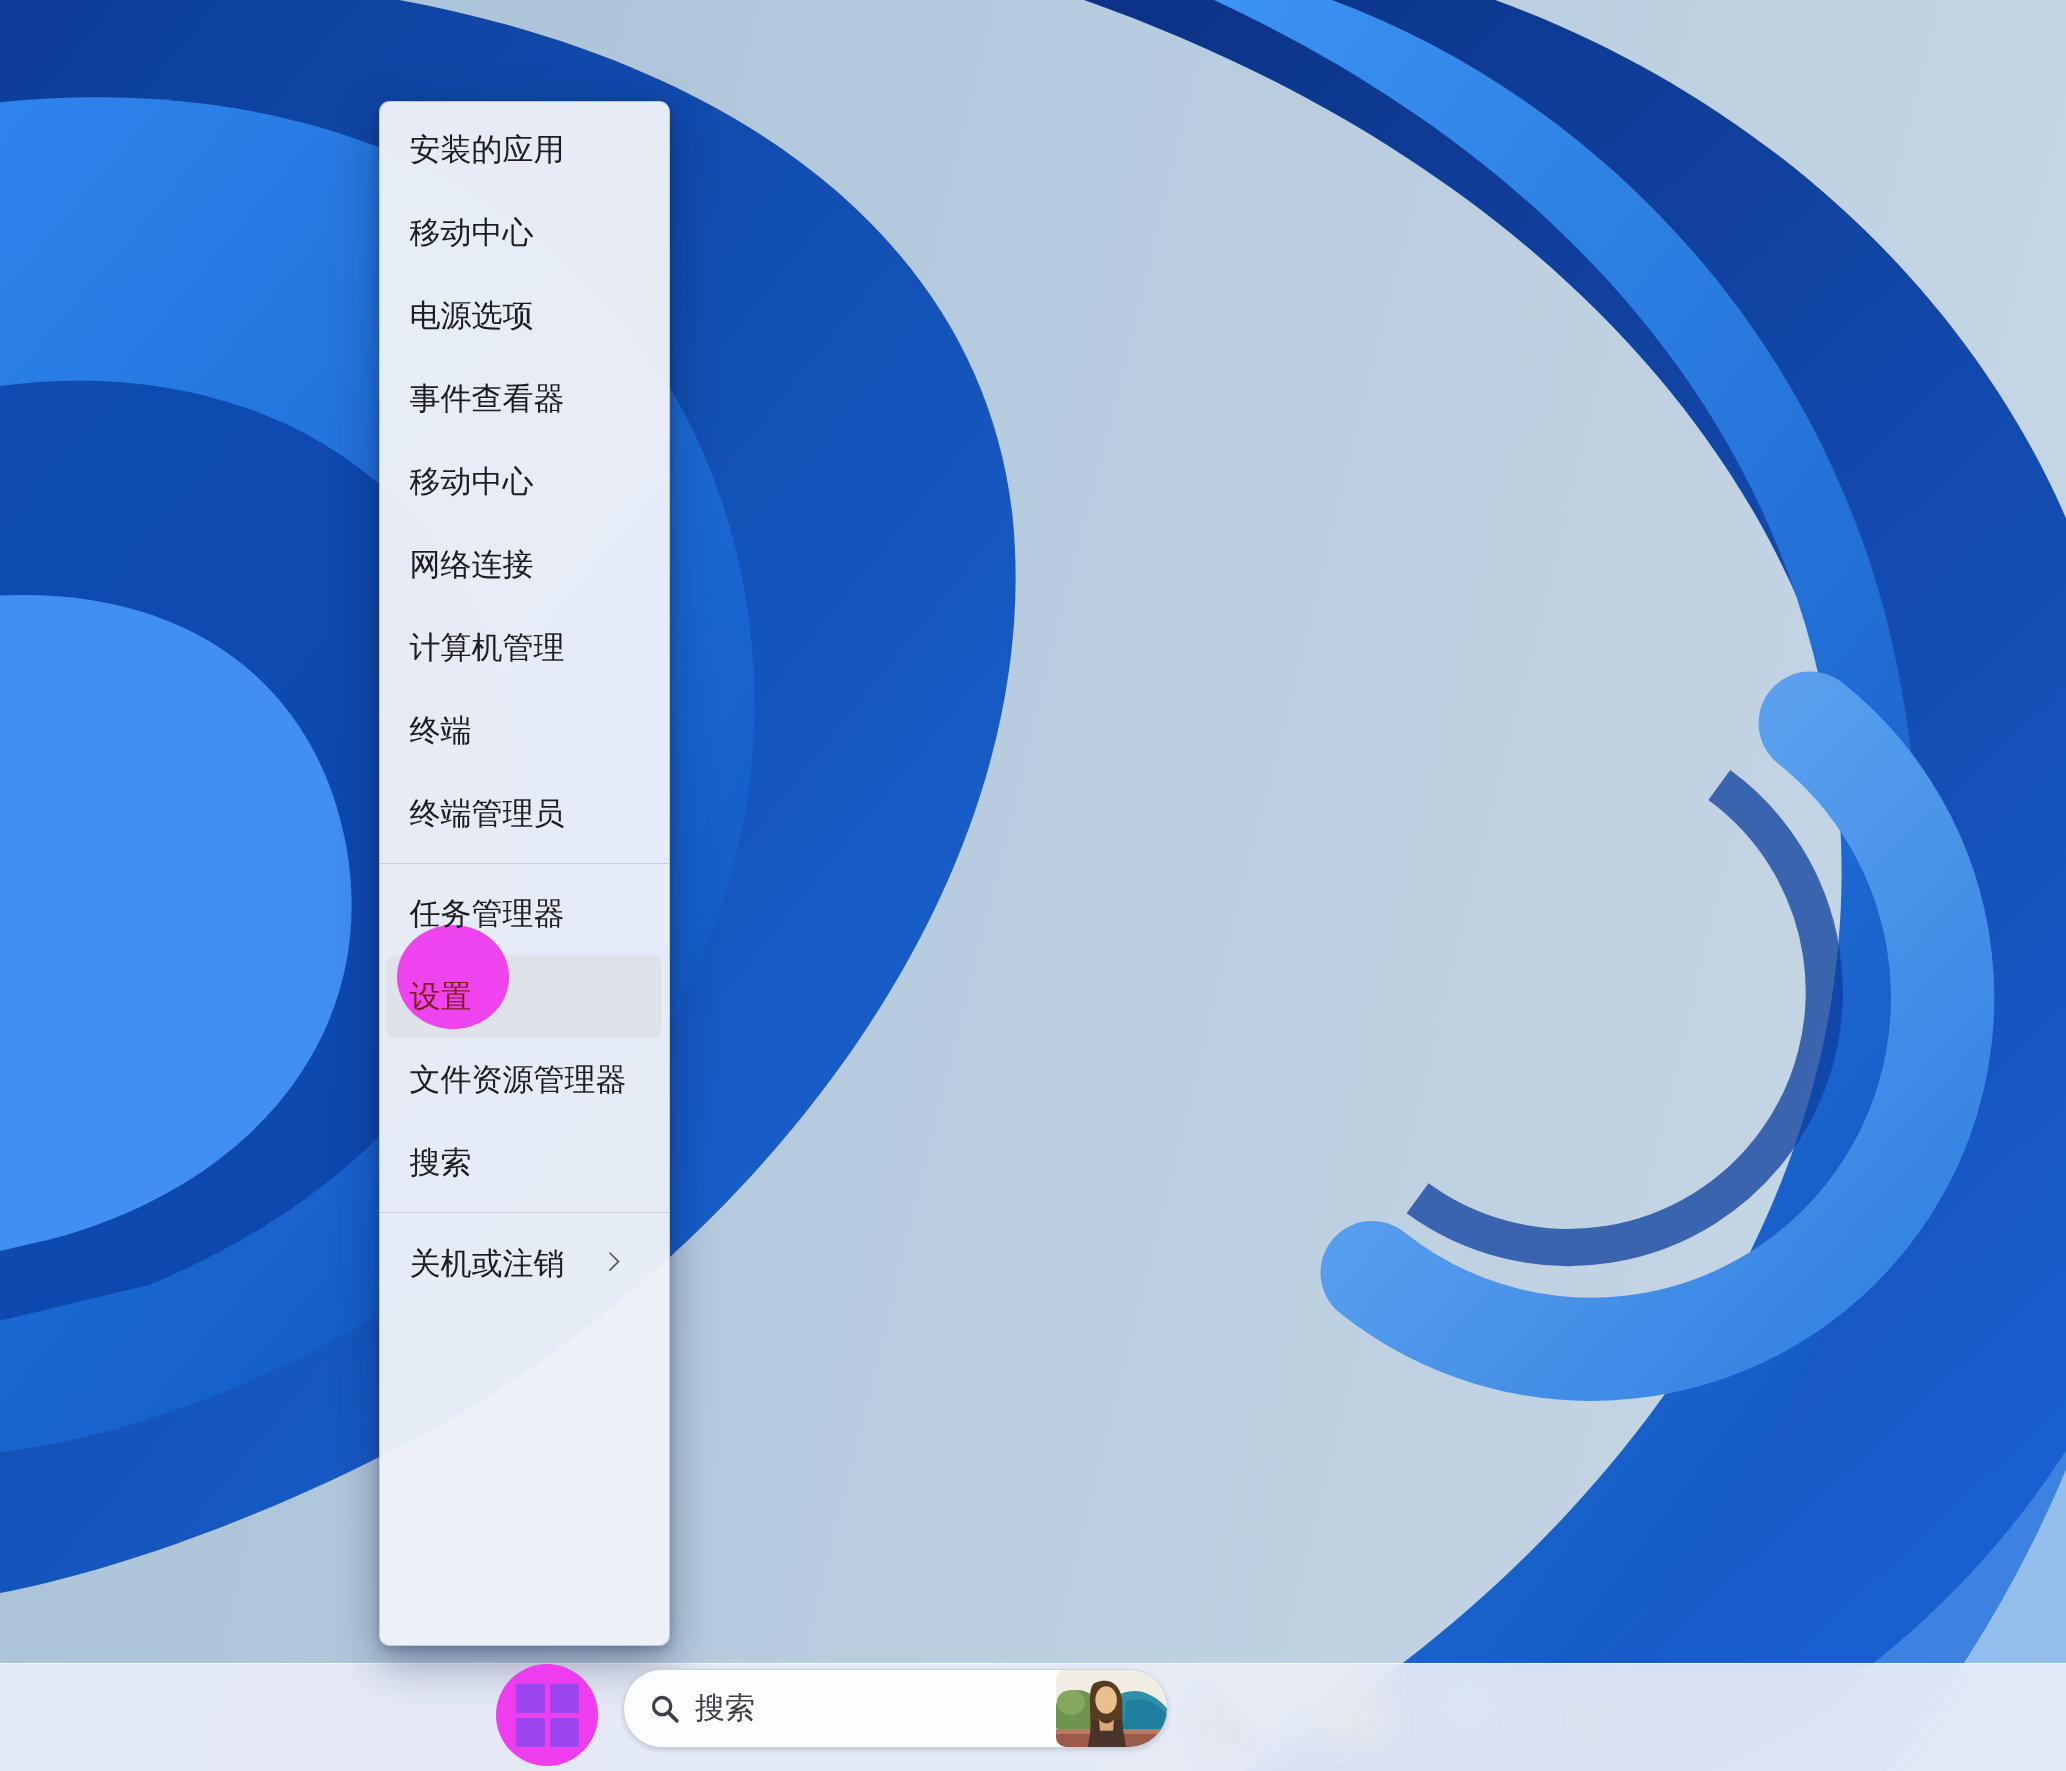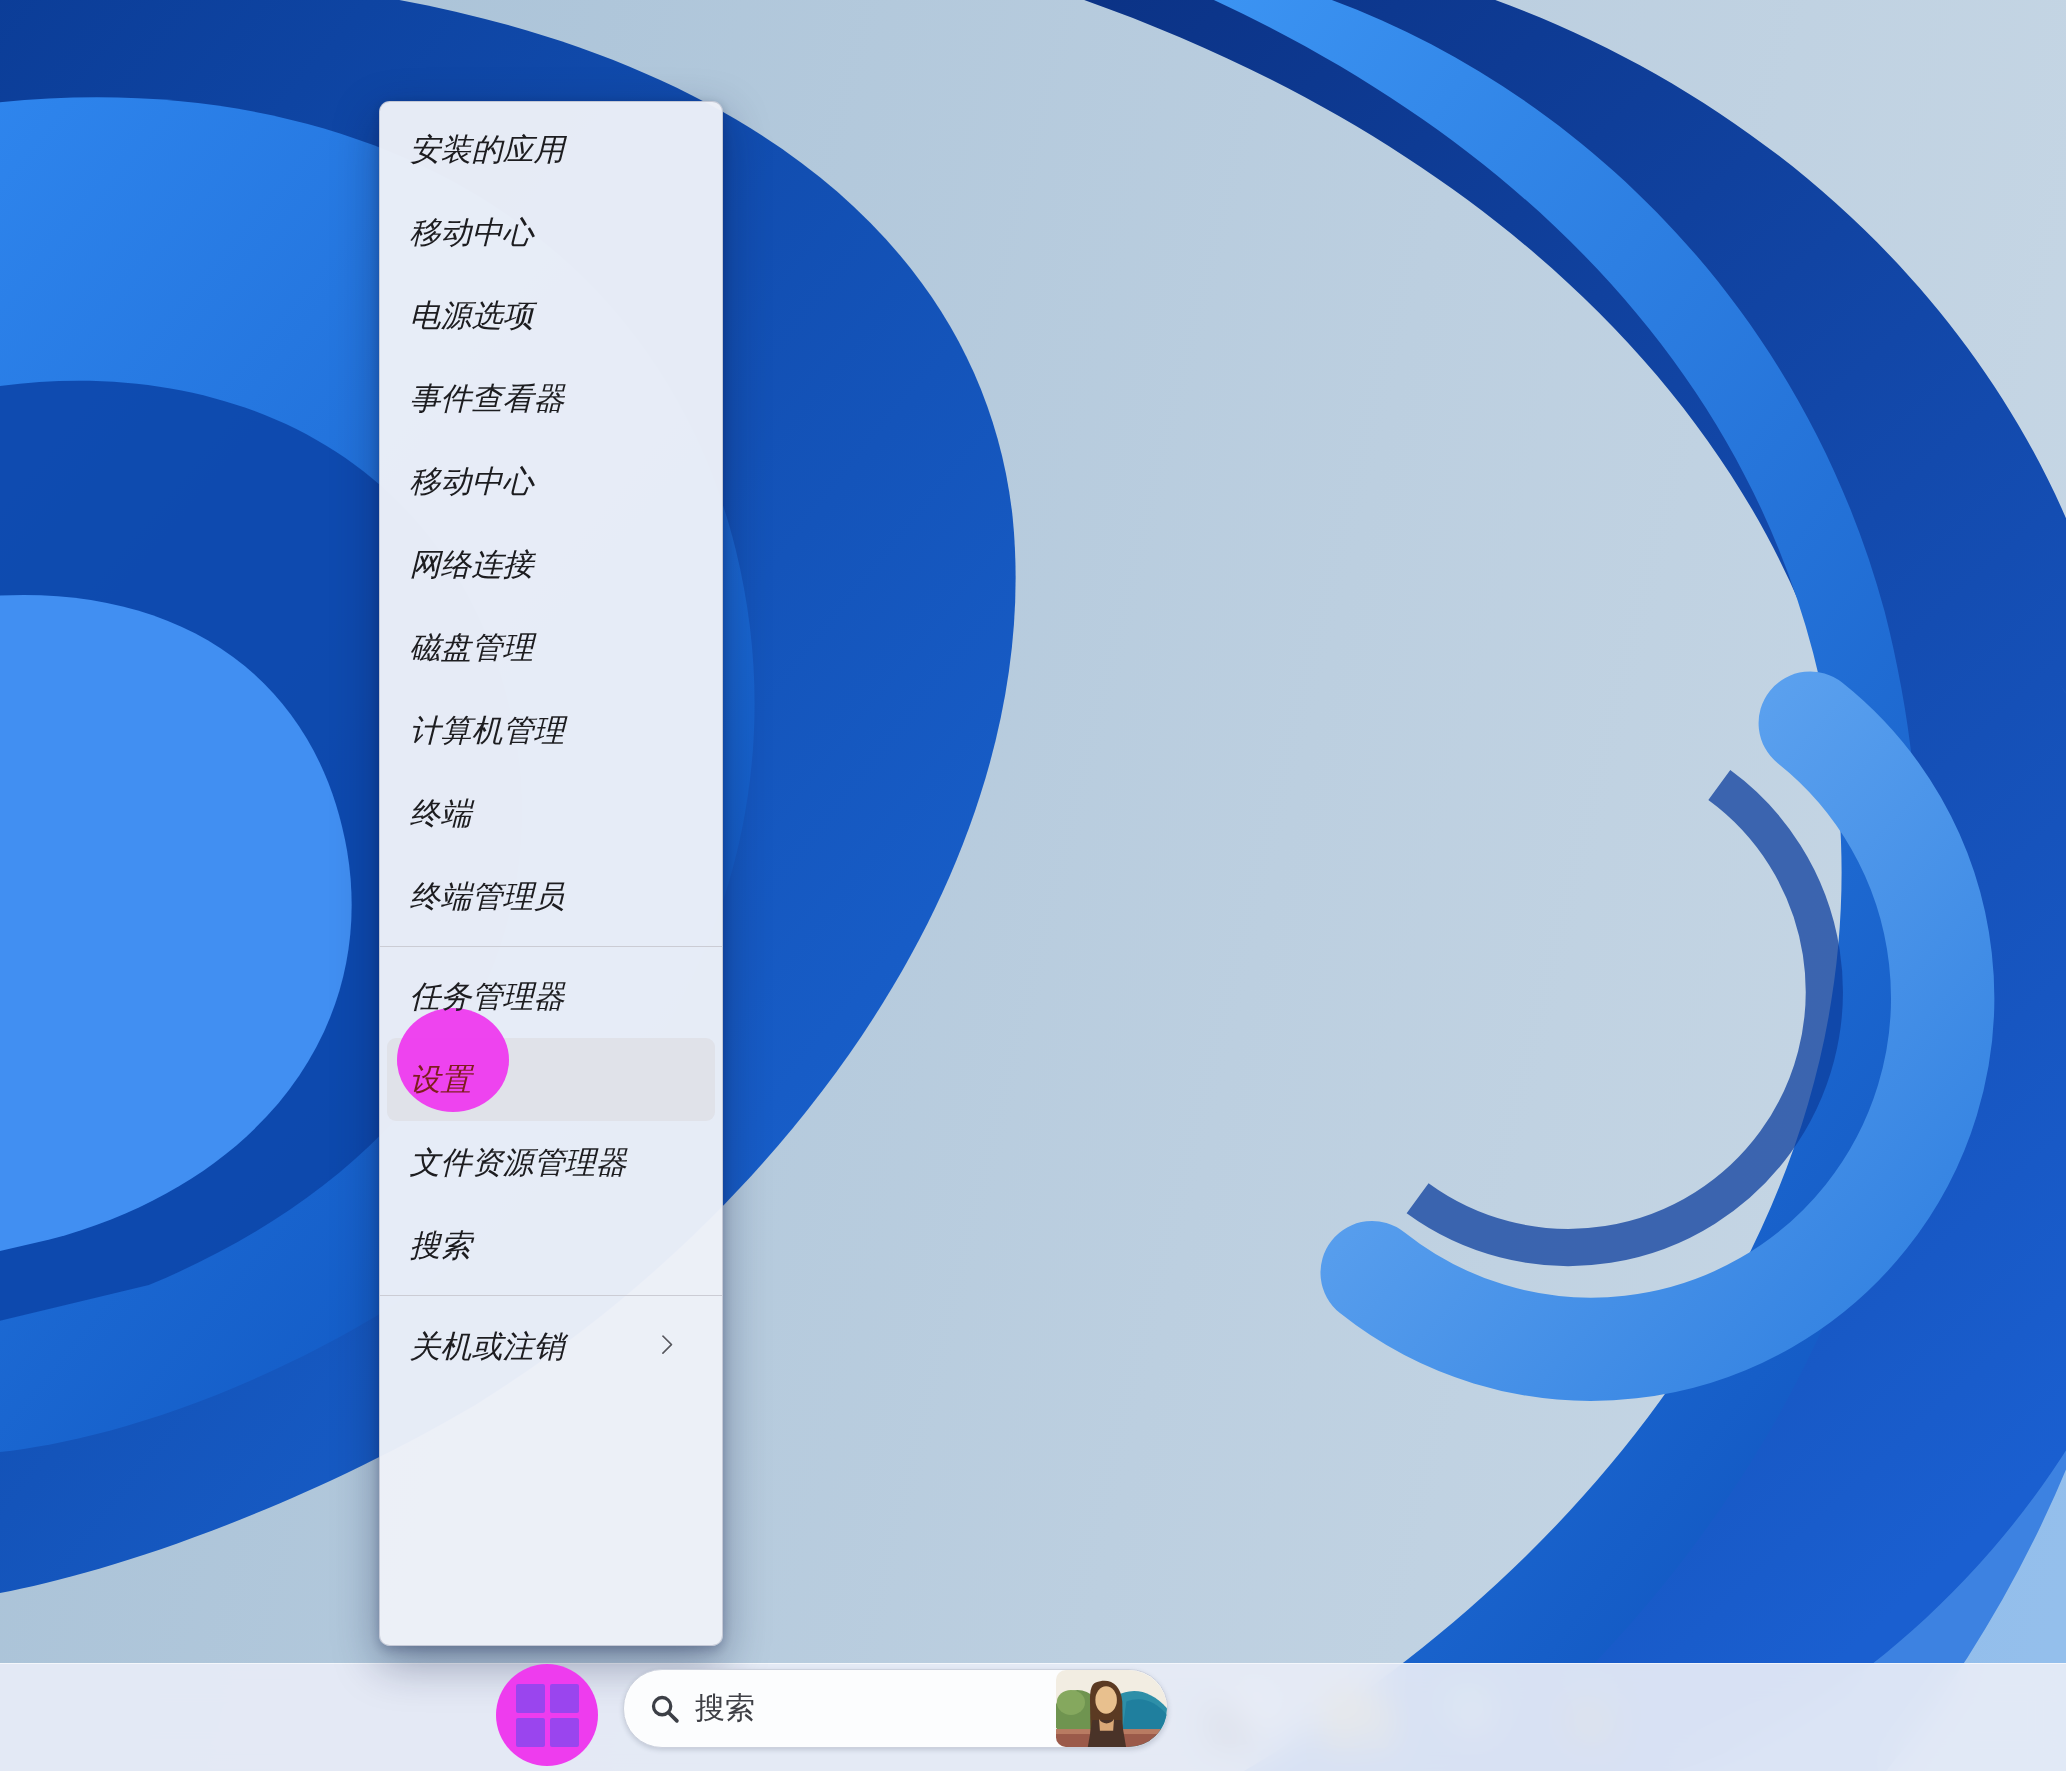--- a/index.html
+++ b/index.html
@@ -2,26 +2,26 @@
 <html style="font-size:6.6px"><head>
 <meta charset="utf-8">
 <style>
   * { margin:0; padding:0; box-sizing:border-box; }
   html,body { width:2922px; height:1771px; overflow:hidden; font-family:"DejaVu Sans","Liberation Sans",sans-serif; }
   #screen { position:relative; width:2922px; height:1771px; overflow:hidden; background:#b6cada; }
   #wallpaper { position:absolute; left:0; top:0; width:2922px; height:1771px; display:block; }
 
   
   #winx-menu {
-    position:absolute; left:379px; top:101px; width:344px; height:1545px;
+    position:absolute; left:379px; top:101px; width:291px; height:1545px;
     background:rgba(237,241,248,0.97);
     border:0.8px solid rgba(150,156,172,0.45);
     border-radius:10.7px;
     box-shadow:0 16.5px 45px rgba(10,20,60,0.38), 0 3.3px 10.7px rgba(10,20,60,0.22);
-    padding:5.8px 0; z-index:5;font-style:italic;
+    padding:5.8px 0; z-index:5;
   }
   .grp { list-style:none; }
   .mi {
     position:relative; height:83px; line-height:83px;
     margin:0 6.6px; padding-left:23px; border-radius:9px;
     font-size:31px; color:#1d1d20; white-space:nowrap; cursor:default;
   }
   .mi .lbl { position:relative; z-index:2; }
   .mi.hovered { background:#e0e2e9; }
   .mi.hovered .lbl { color:#7f1d1d; }
@@ -119,21 +119,20 @@
   </svg>
 
   <nav id="winx-menu">
     <ul class="grp">
       <li class="mi"><span class="lbl">安装的应用</span></li>
       <li class="mi"><span class="lbl">移动中心</span></li>
       <li class="mi"><span class="lbl">电源选项</span></li>
       <li class="mi"><span class="lbl">事件查看器</span></li>
       <li class="mi"><span class="lbl">移动中心</span></li>
       <li class="mi"><span class="lbl">网络连接</span></li>
-      <li class="mi"><span class="lbl">磁盘管理</span></li>
       <li class="mi"><span class="lbl">计算机管理</span></li>
       <li class="mi"><span class="lbl">终端</span></li>
       <li class="mi"><span class="lbl">终端管理员</span></li>
     </ul>
     <div class="sep"></div>
     <ul class="grp">
       <li class="mi"><span class="lbl">任务管理器</span></li>
       <li class="mi hovered">
         <span class="click-ellipse"></span>
         <span class="lbl">设置</span>

